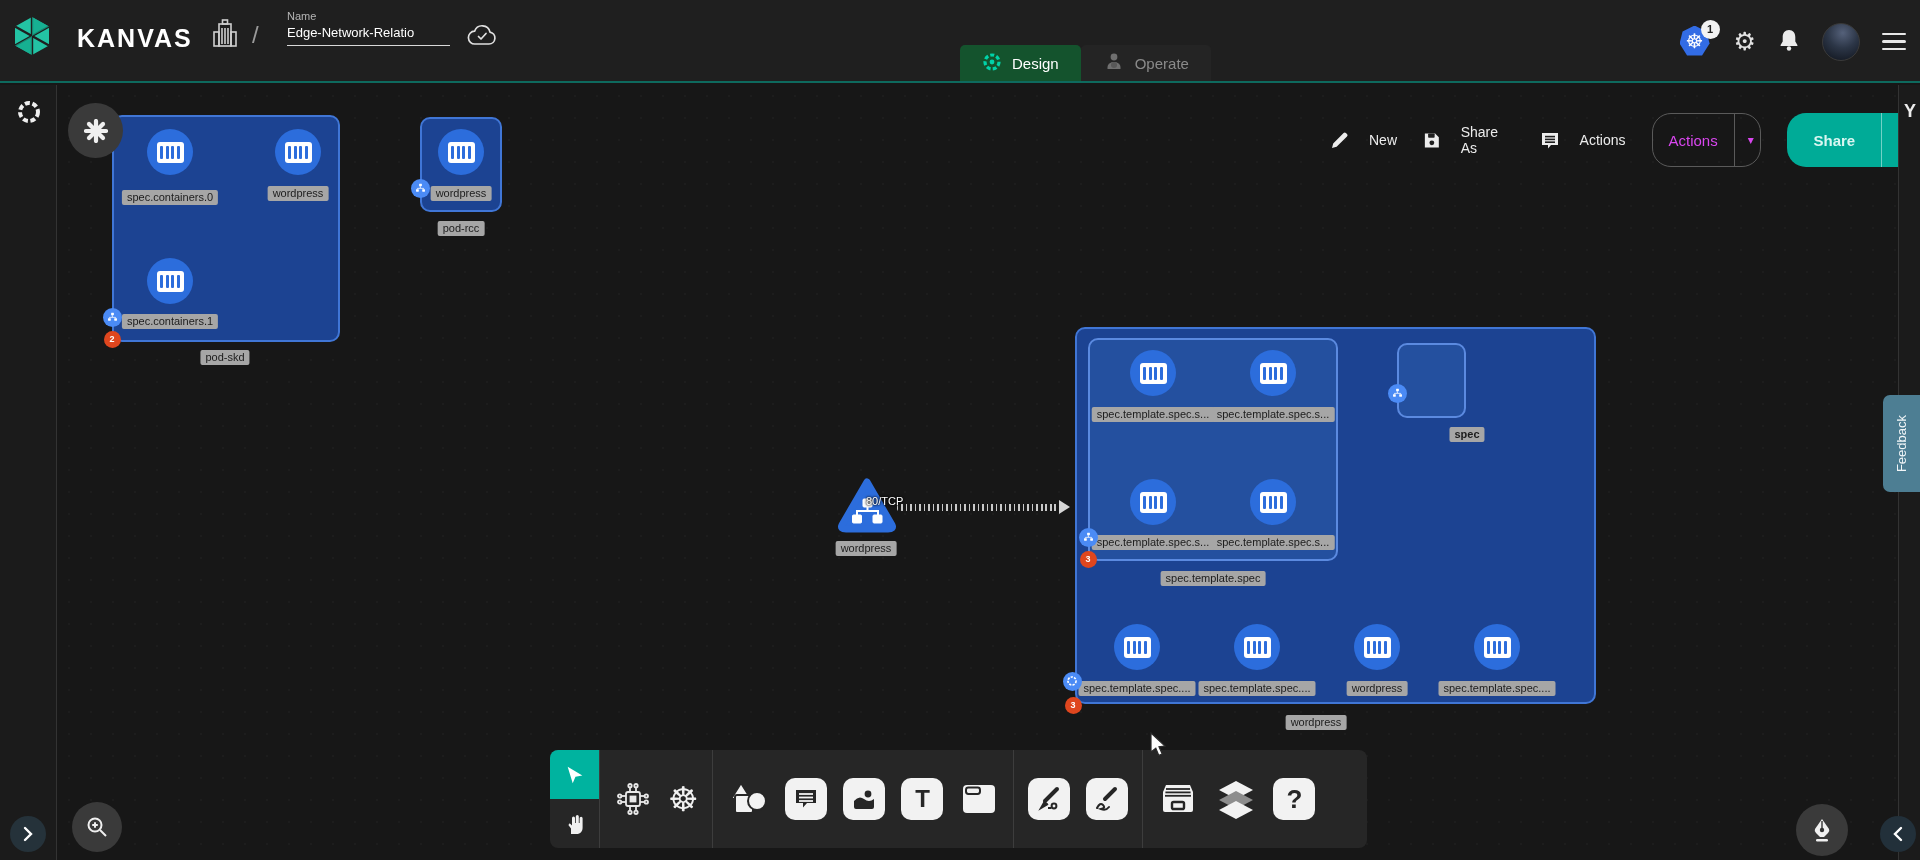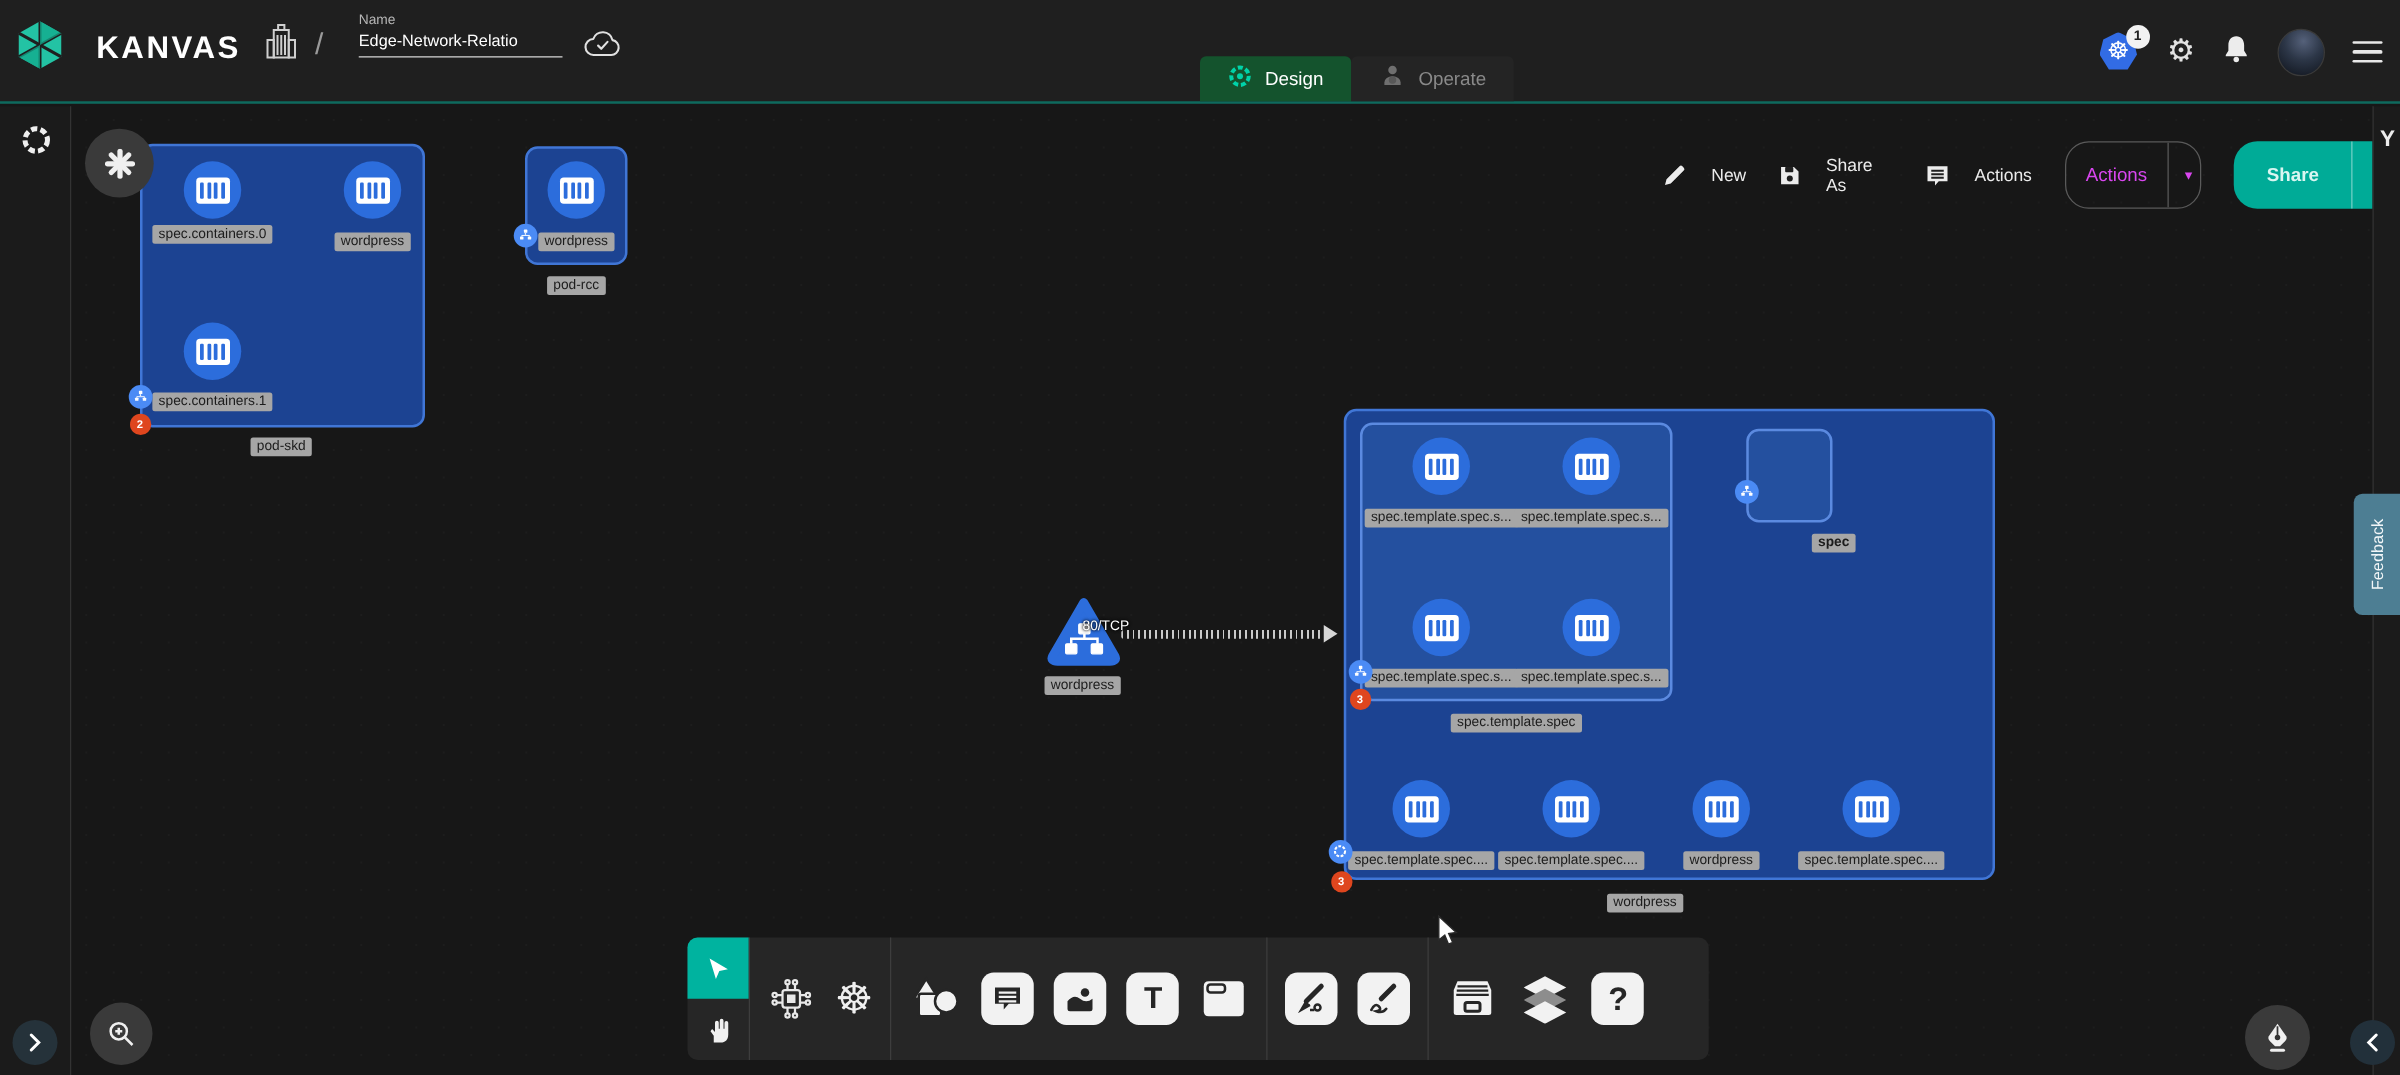--- a/index.html
+++ b/index.html
@@ -258,21 +258,21 @@
 
   <div class="group" style="left:112px;top:115px;width:228px;height:227px;"></div>
   <div class="cnode" style="left:170px;top:152px;">
       <span class="cglyph">
         <i></i>
         <i></i>
         <i></i>
         <i></i>
       </span>
     </div>
-  <div class="chip" style="left:170px;top:180px;">spec.containers.0</div>
+  <div class="chip" style="left:170px;top:190px;">spec.containers.0</div>
   <div class="cnode" style="left:298px;top:152px;">
       <span class="cglyph">
         <i></i>
         <i></i>
         <i></i>
         <i></i>
       </span>
     </div>
   <div class="chip" style="left:298px;top:186px;">wordpress</div>
   <div class="cnode" style="left:170px;top:281px;">

